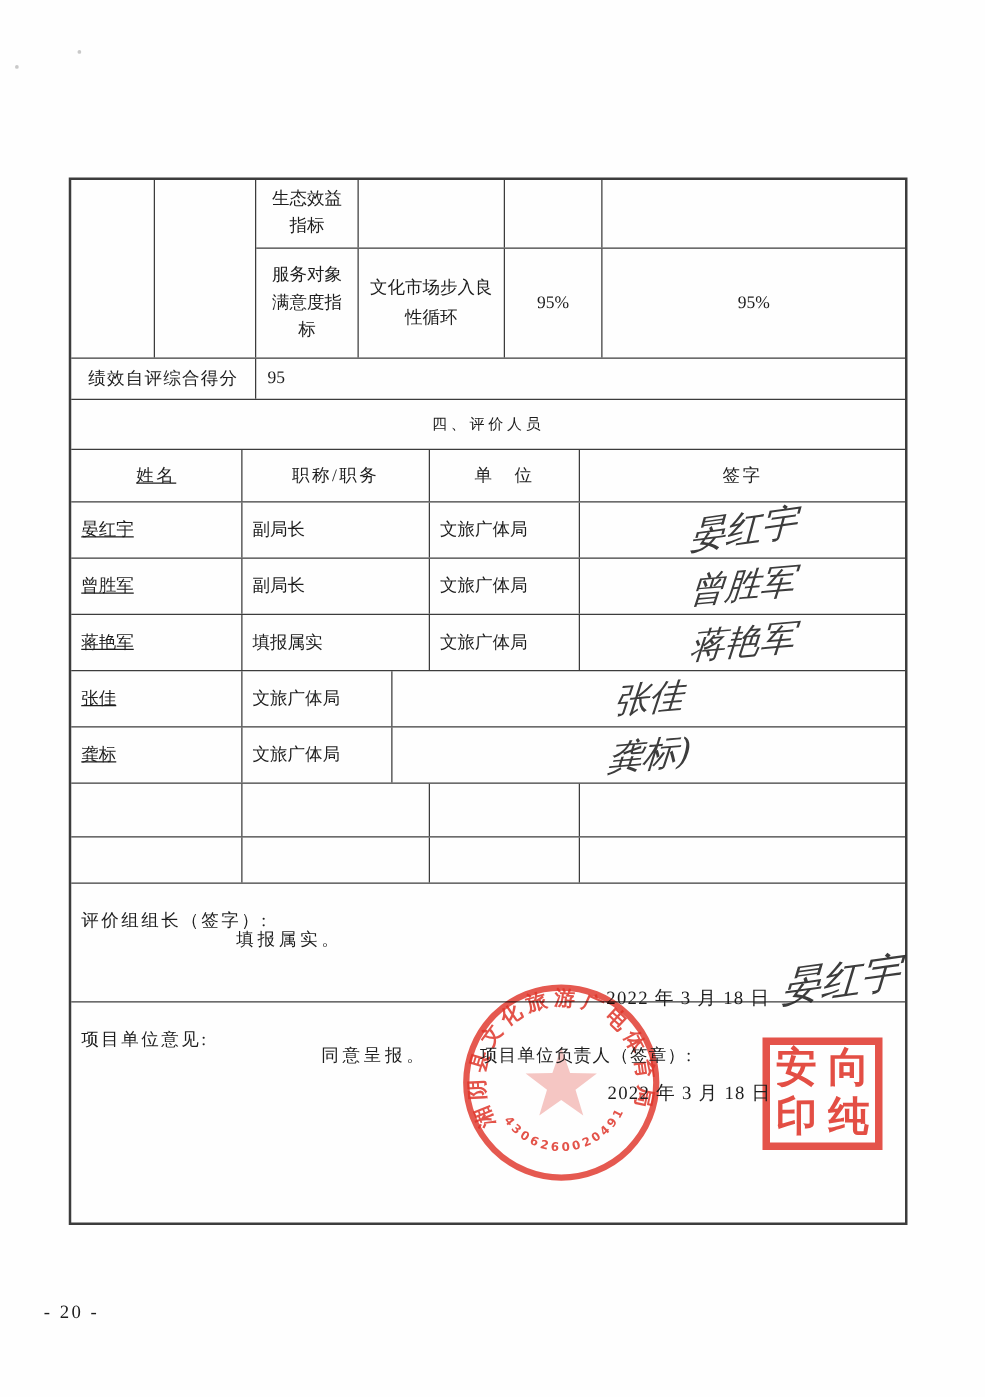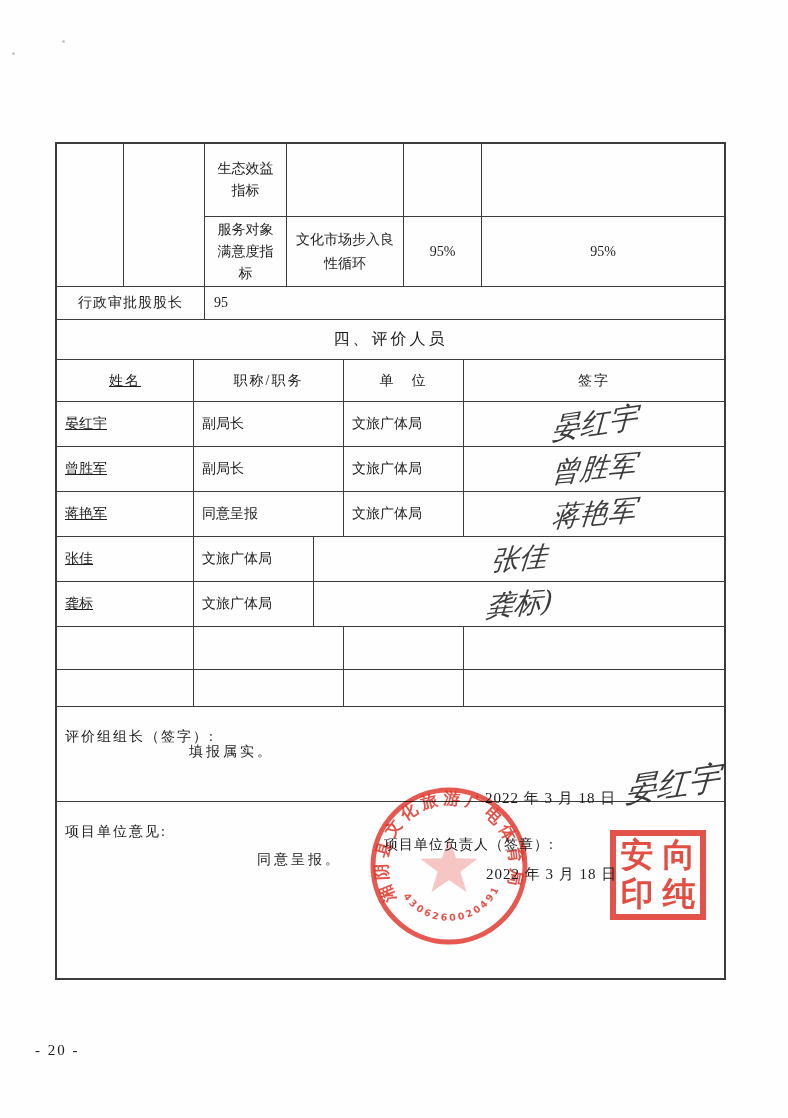--- a/index.html
+++ b/index.html
@@ -21,37 +21,37 @@
   .cell.center { justify-content:center; text-align:center; }
   .br { border-right:1.4px solid #3c3c3c; }
   .bb { border-bottom:1.4px solid #3c3c3c; }
 
   
   .sec1 { height:143px; }
   .sec1 .c1 { width:67px; }
   .sec1 .c2 { width:81px; }
   .sec1 .rows { flex:1; display:flex; flex-direction:column; }
   .sec1 .row { display:flex; flex:1; }
-  .sec1 .row.top { height:73px; flex:none; }
+  .sec1 .row.top { height:55px; flex:none; }
   .ic3 { width:82px; }
   .ic4 { width:117px; }
   .ic5 { width:78px; }
   .ic6 { flex:1; }
   .wrap-narrow { width:62px; margin:0 auto; text-align:center; line-height:22px; }
   .wrap-mid { width:102px; margin:0 auto; text-align:center; line-height:24px; }
 
   
   .sec-score { height:33px; }
   .sec-grade { height:40px; }
   .label-cell { width:148px; justify-content:center; letter-spacing:1px; }
   .value-cell { flex:1; padding-left:9px; }
 
   
   .sec-title { height:40px; align-items:center; justify-content:center;
-               font-size:16px; letter-spacing:3px; }
+               font-size:12px; letter-spacing:3px; }
 
   
   .sec-phead { height:42px; }
   .prow { height:45px; }
   .prow.e1 { height:43px; }
   .prow.e2 { height:37px; border-bottom:none; }
   .pc1 { width:137px;text-decoration:underline; }
   .pc2 { width:150px; }
   .pc3 { width:120px; }
   .pc4 { flex:1; position:relative; }
@@ -74,21 +74,21 @@
   
   .sec-leader { height:95px; position:relative; display:block; }
   .sec-unit { height:140px; position:relative; display:block; border-bottom:none; }
   .corner-label { position:absolute; left:8px; top:7px; letter-spacing:2px;margin-top:14px; }
   .statement { letter-spacing:3px; position:absolute; }
   .leader-statement { left:132px; top:36px; }
   .leader-dateline { position:absolute; left:428px; top:66px; white-space:nowrap; }
   .leader-dateline .date { font-size:15px; letter-spacing:1px; }
   .leader-sig { font-size:32px; margin-left:4px; vertical-align:-2px;
                 display:inline-block; transform:rotate(-8deg) skewX(-12deg) translateY(-10px); }
-  .unit-statement { left:200px; top:49px; z-index:3; }
+  .unit-statement { left:200px; top:34px; z-index:3; }
   .unit-resp { position:absolute; left:327px; top:34px; letter-spacing:1px; z-index:3; }
   .unit-date { position:absolute; left:429px; top:63px; font-size:15px; letter-spacing:1px; z-index:3; }
 
   
   .round-stamp { position:absolute; left:302px; top:-26px; width:180px; height:180px;
                  z-index:2; mix-blend-mode:multiply; }
   
   .name-seal {
     position:absolute; left:553px; top:28px; width:96px; height:90px;
     border:6px solid rgba(224,53,42,.85); z-index:2;
@@ -135,21 +135,21 @@
           <div class="cell center br ic4">
             <div class="wrap-mid">文化市场步入良性循环</div>
           </div>
           <div class="cell center br ic5">95%</div>
           <div class="cell center ic6">95%</div>
         </div>
       </div>
     </div>
 
     <div class="sec sec-score">
-      <div class="cell br label-cell">行政审批股股长</div>
+      <div class="cell br label-cell">绩效自评综合得分</div>
       <div class="cell value-cell">95</div>
     </div>
 
 
     <div class="sec sec-title cell">四、评价人员</div>
 
     <div class="sec sec-phead phead">
       <div class="cell br pc1">姓名</div>
       <div class="cell br pc2">职称/职务</div>
       <div class="cell br pc3">单　位</div>
@@ -167,21 +167,21 @@
     <div class="sec prow pdata">
       <div class="cell br pc1">曾胜军</div>
       <div class="cell br pc2">副局长</div>
       <div class="cell br pc3">文旅广体局</div>
       <div class="cell pc4">
           <span class="sig">曾胜军</span>
         </div>
     </div>
     <div class="sec prow pdata">
       <div class="cell br pc1">蒋艳军</div>
-      <div class="cell br pc2">同意呈报</div>
+      <div class="cell br pc2">填报属实</div>
       <div class="cell br pc3">文旅广体局</div>
       <div class="cell pc4">
           <span class="sig">蒋艳军</span>
         </div>
     </div>
     <div class="sec prow pdata">
       <div class="cell br pc1">张佳</div>
       <div class="cell br pc3">文旅广体局</div>
       <div class="cell pc4">
           <span class="sig">张佳</span>

